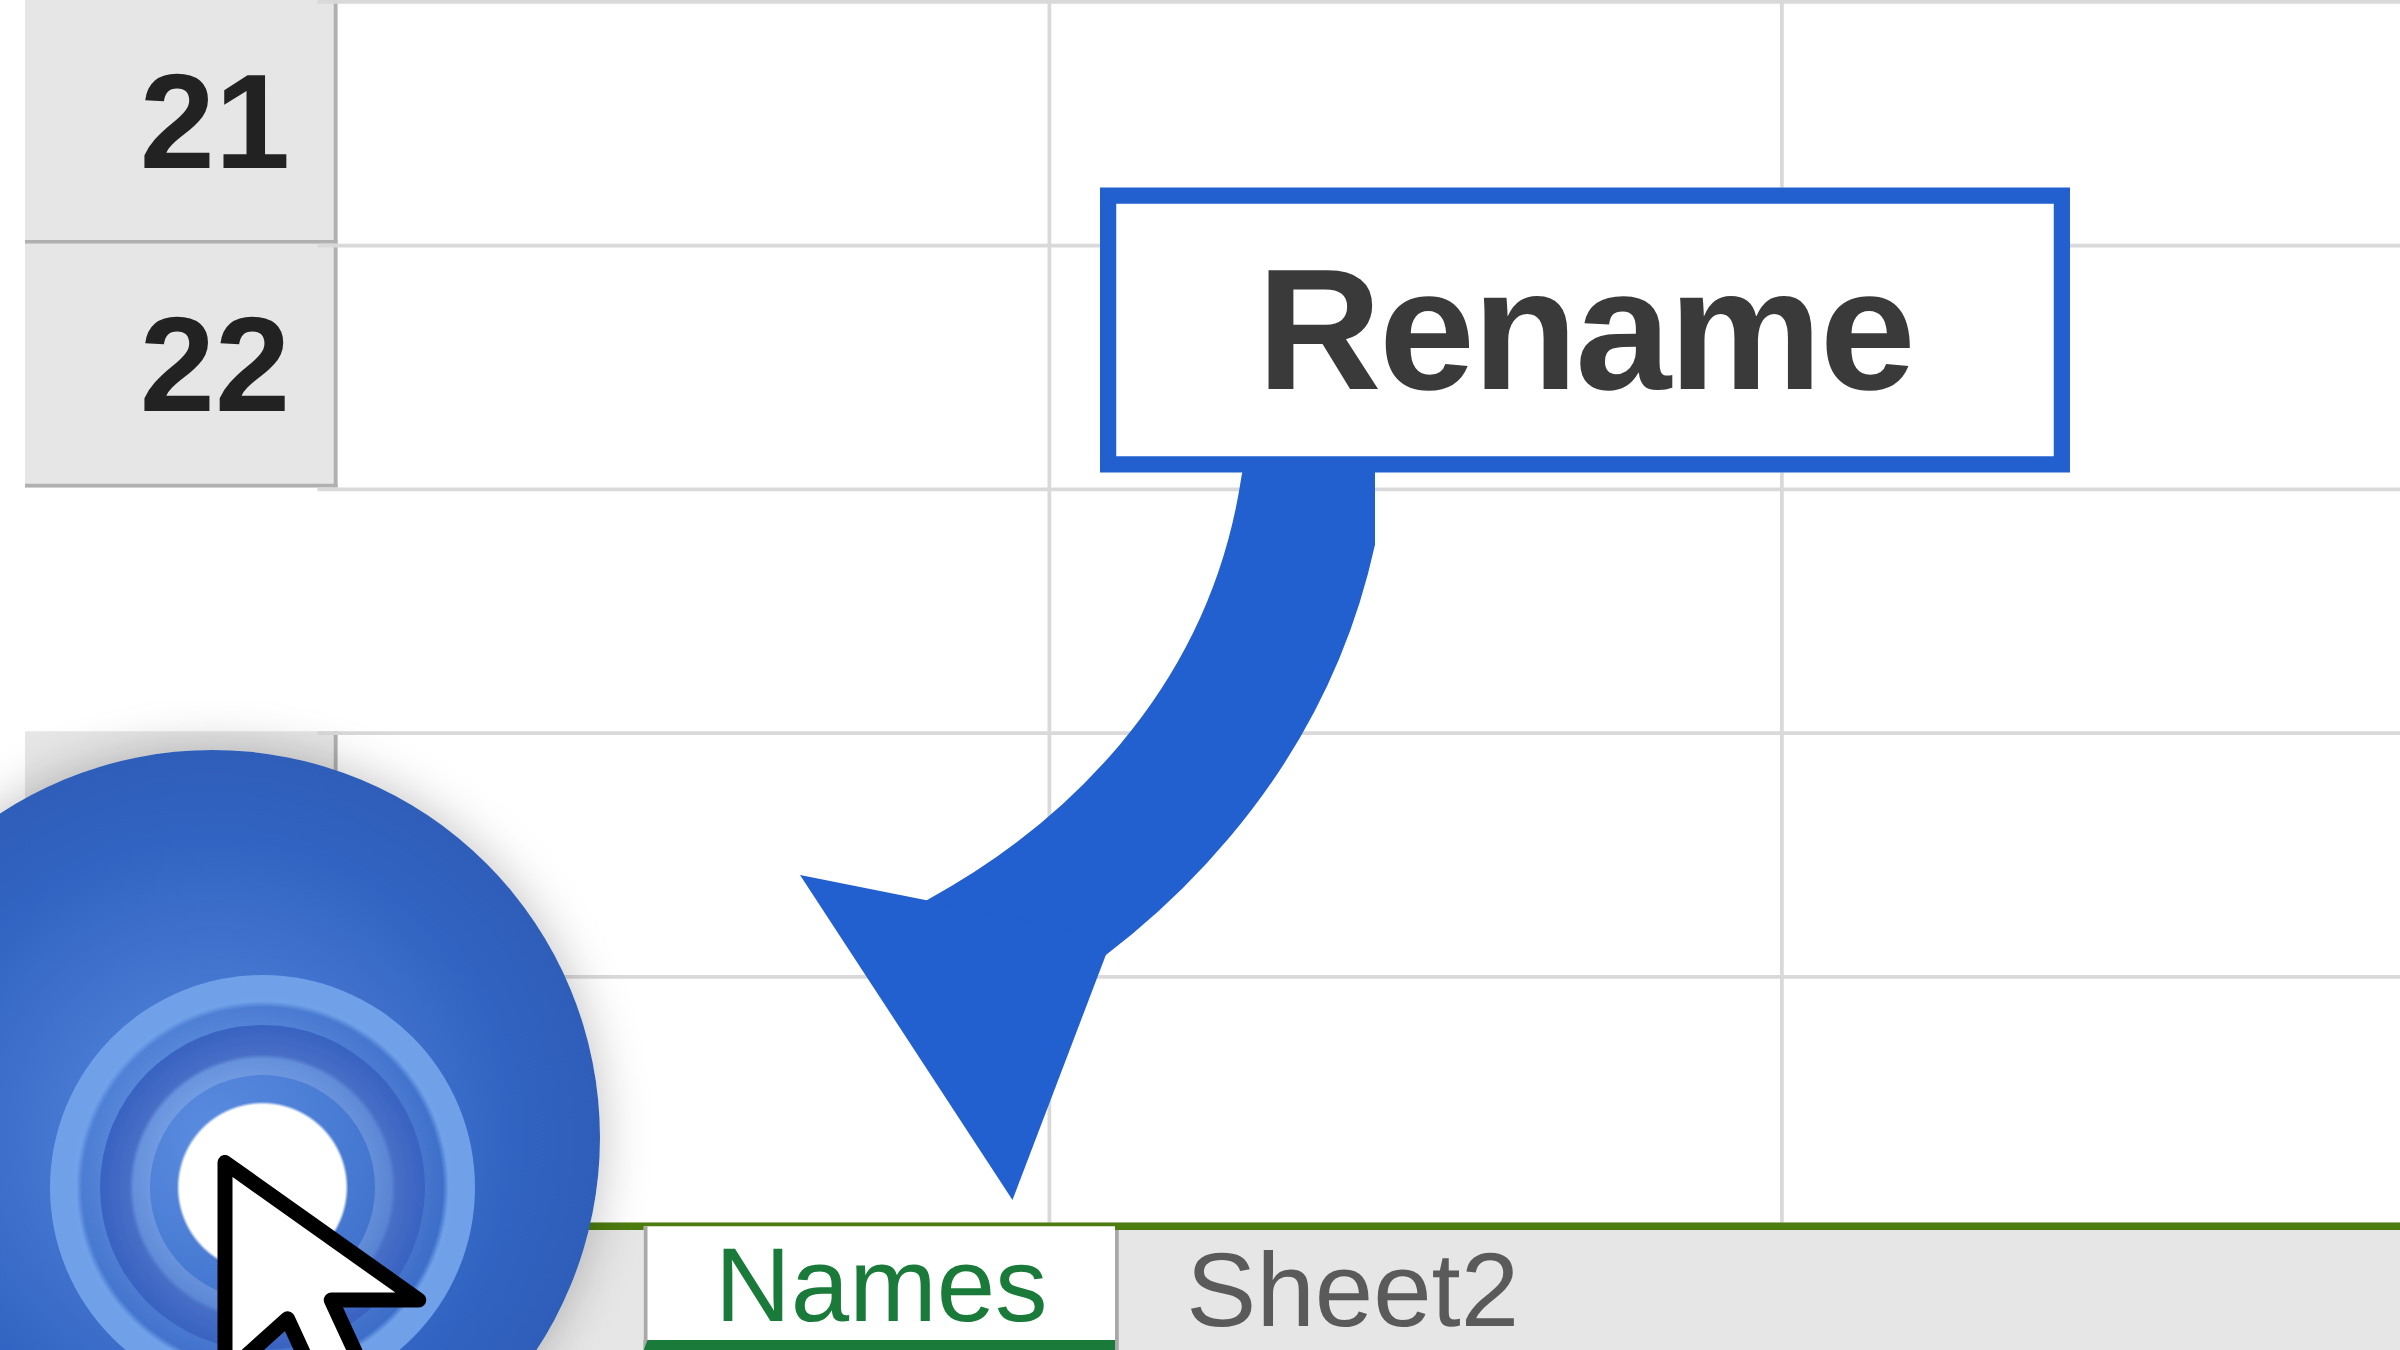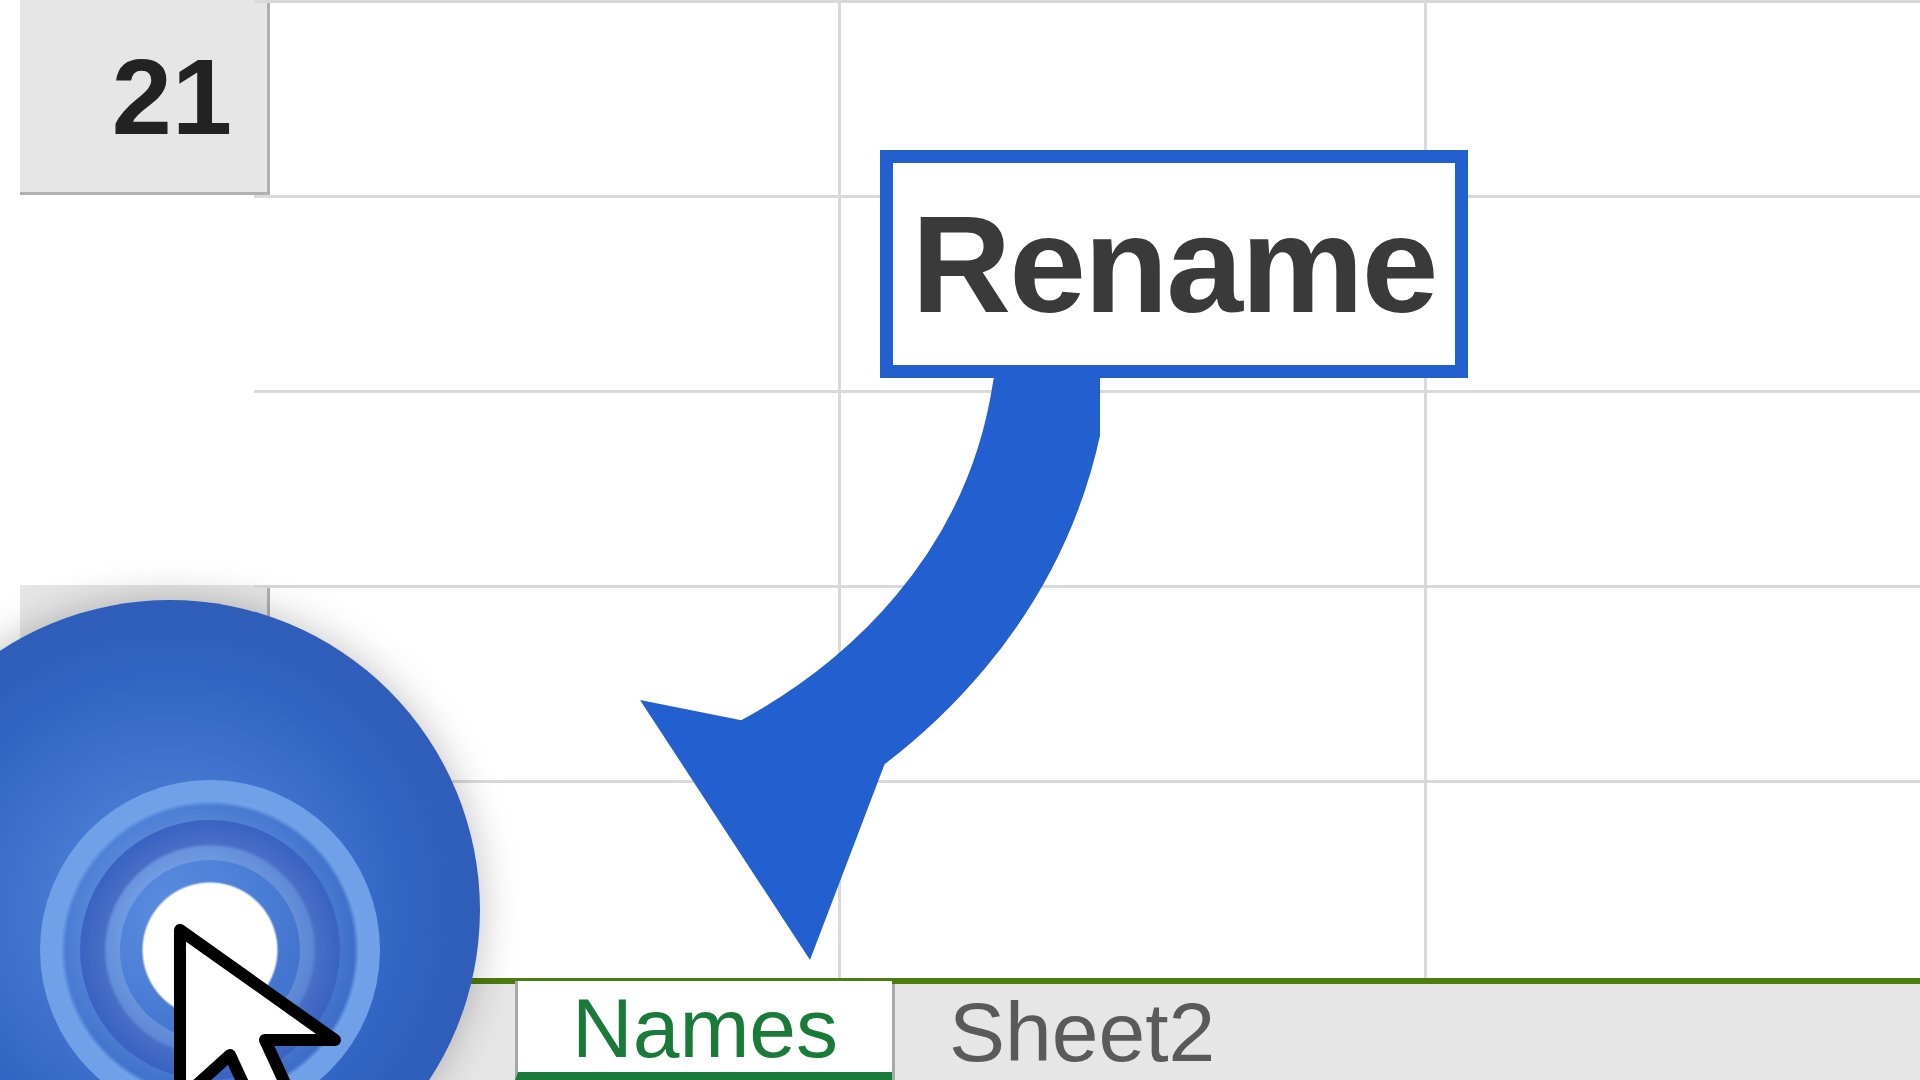--- a/index.html
+++ b/index.html
@@ -21,21 +21,21 @@
   .row-header.last { border-bottom: none; }
 
   
   .grid { position: absolute; left: 254px; top: 0; right: 0; height: 980px; }
   .vline { position: absolute; top: 0; width: 3px; height: 980px; background: #d9d9d9; }
   .hline { position: absolute; left: 0; right: 0; height: 3px; background: #d9d9d9; }
 
   
   .callout {
     position: absolute; left: 880px; top: 150px;
-    width: 588px; height: 228px;
+    width: 776px; height: 228px;
     border: 13px solid #225fcf;
     display: flex; align-items: center; justify-content: center;
     background: #ffffff;
   }
   .callout span { font-size: 138px; font-weight: 700; color: #3a3a3a; letter-spacing: -2px; }
 
   
   .arrow { position: absolute; left: 580px; top: 370px; width: 520px; height: 620px; }
 
   
@@ -76,20 +76,23 @@
 </style>
 </head>
 <body>
 
 <div class="viewport">
 
   <div class="row-header-col">
     <div class="row-header" style="top:0">
         <span>21</span>
       </div>
+    <div class="row-header" style="top:195px">
+        <span>22</span>
+      </div>
     <div class="row-header" style="top:585px">
         <span>24</span>
       </div>
     <div class="row-header last" style="top:780px;height:200px"></div>
   </div>
 
   <div class="grid">
     <div class="vline" style="left:584px"></div>
     <div class="vline" style="left:1170px"></div>
     <div class="hline" style="top:0"></div>

